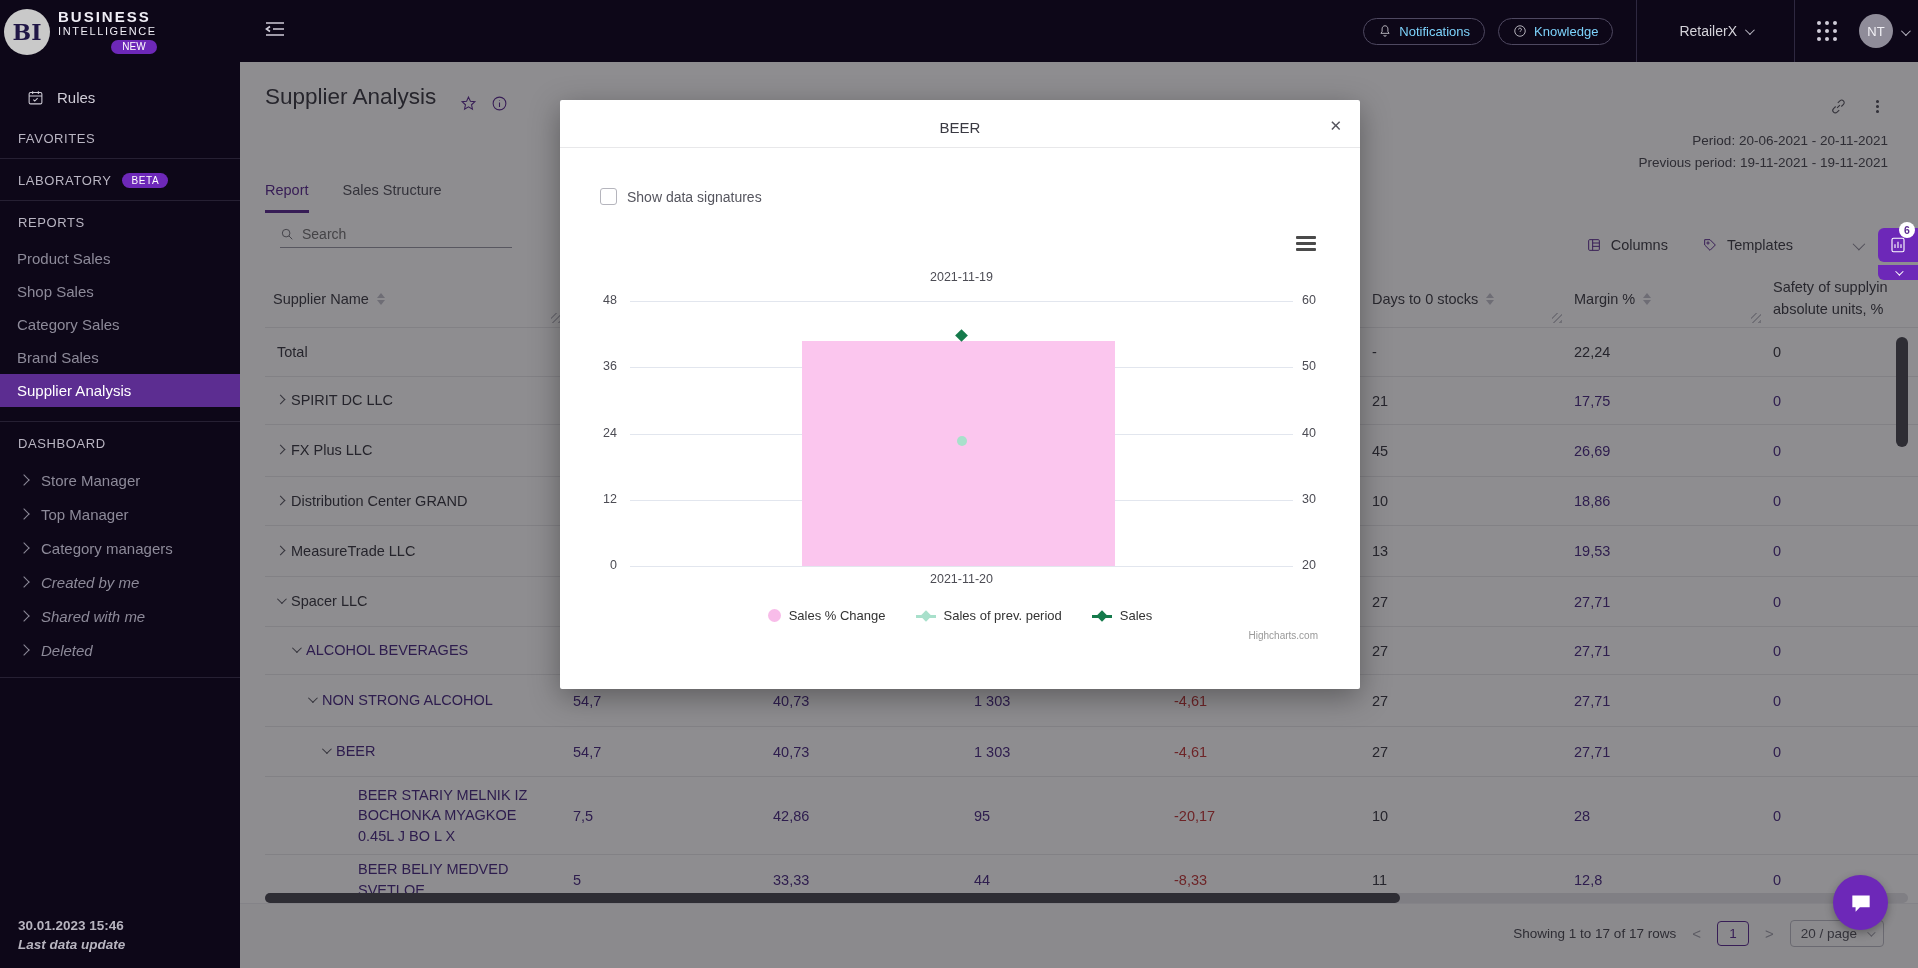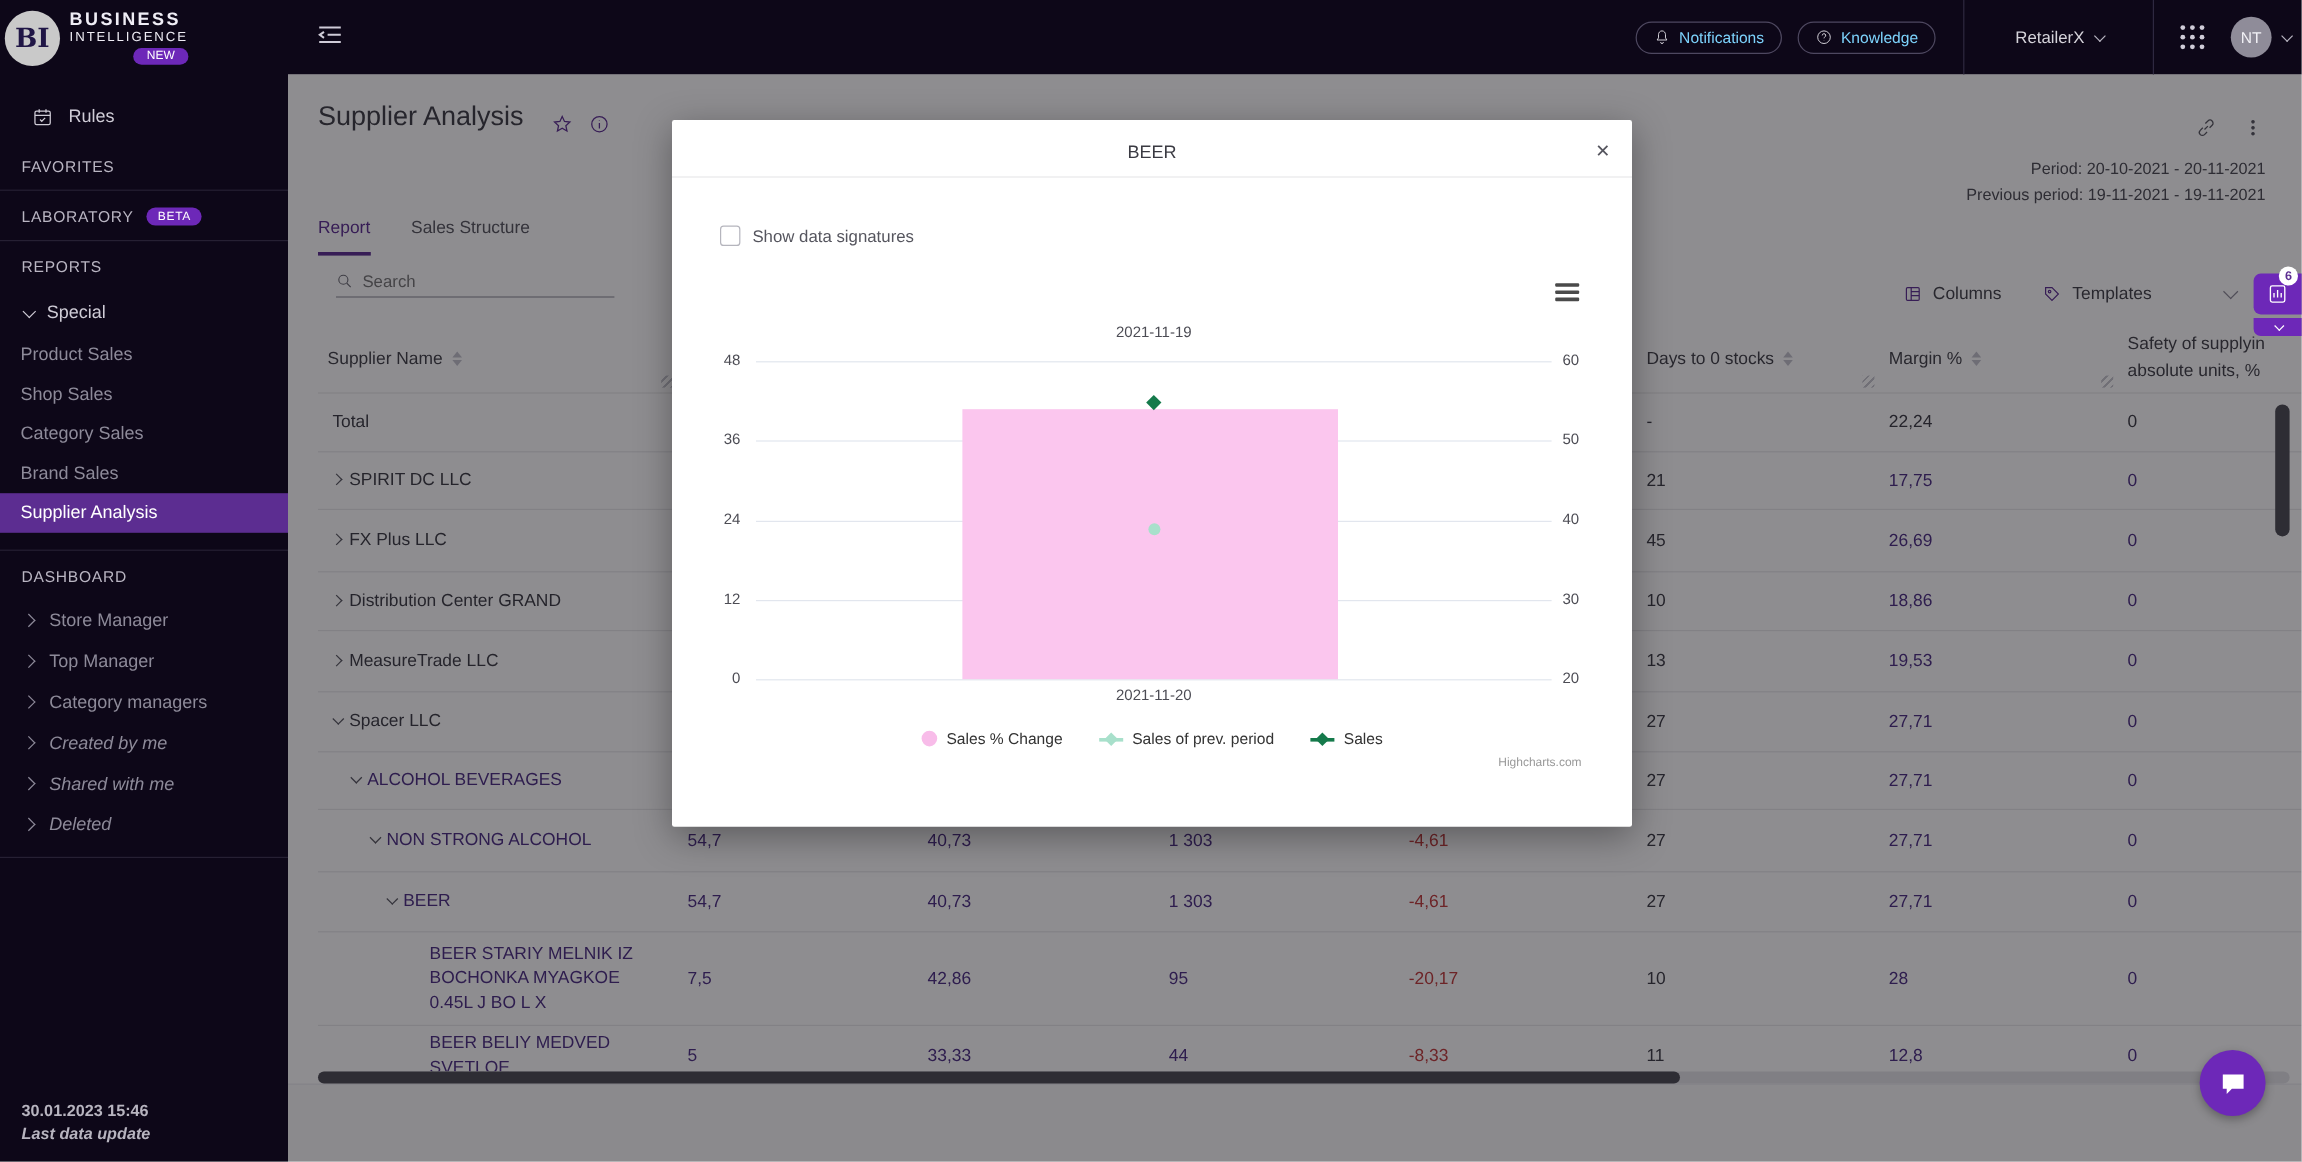--- a/index.html
+++ b/index.html
@@ -195,24 +195,20 @@
     </div>
   </div>
   <div class="section-label">FAVORITES</div>
   <hr class="side-divider">
   <div class="section-label lab-row">
     <span>LABORATORY</span>
     <span class="beta-badge">BETA</span>
   </div>
   <hr class="side-divider">
   <div class="section-label">REPORTS</div>
-  <div class="group-row">
-    <span class="chev down"></span>
-    <span>Special</span>
-  </div>
   <div id="reports-list">
       <div class="rep-item">Product Sales</div>
       <div class="rep-item">Shop Sales</div>
       <div class="rep-item">Category Sales</div>
       <div class="rep-item">Brand Sales</div>
       <div class="rep-item active">Supplier Analysis</div>
     </div>
   <hr class="side-divider" style="margin-top:14px">
   <div class="section-label">DASHBOARD</div>
   <div id="dashboard-list">
@@ -307,21 +303,21 @@
     <svg viewBox="0 0 24 24">
         <path d="M10 14 L14 10 M8 12 l-3 3 a3.5 3.5 0 0 0 5 5 l3-3 M16 12 l3-3 a3.5 3.5 0 0 0 -5-5 l-3 3"></path>
       </svg>
     <svg viewBox="0 0 24 24">
         <circle cx="12" cy="5" r="1.4" fill="#55555e"></circle>
         <circle cx="12" cy="12" r="1.4" fill="#55555e"></circle>
         <circle cx="12" cy="19" r="1.4" fill="#55555e"></circle>
       </svg>
   </div>
   <div class="period-block">
-    <div>Period: 20-10-2021 - 20-11-2021</div>
+    <div>Period: 20-06-2021 - 20-11-2021</div>
     <div>Previous period: 19-11-2021 - 19-11-2021</div>
   </div>
   <div class="tabs">
     <div class="tab active">Report</div>
     <div class="tab">Sales Structure</div>
   </div>
   <div class="search-wrap">
     <svg viewBox="0 0 24 24">
         <circle cx="10.5" cy="10.5" r="6.5"></circle>
         <path d="M15.5 15.5 L21 21"></path>
@@ -536,20 +532,30 @@
           <div class="cell">12,8</div>
           <div class="cell">0</div>
         </div>
       </div>
   </div>
 
   <div class="vscroll-thumb"></div>
   <div id="foot-band"></div>
   <div class="hscroll-track">
     <div class="hscroll-thumb"></div>
+  </div>
+  <div class="foot-right">
+    <span>Showing 1 to 17 of 17 rows</span>
+    <span class="pg-arrow">&lt;</span>
+    <span class="pg-num">1</span>
+    <span class="pg-arrow">&gt;</span>
+    <span class="pg-size">
+      <span>20 / page</span>
+      <span class="chev down"></span>
+    </span>
   </div>
 </div>
 
 <div id="dim"></div>
 
 <div id="modal">
   <div class="modal-head">
     <div class="modal-title">BEER</div>
     <div class="modal-close">✕</div>
   </div>

